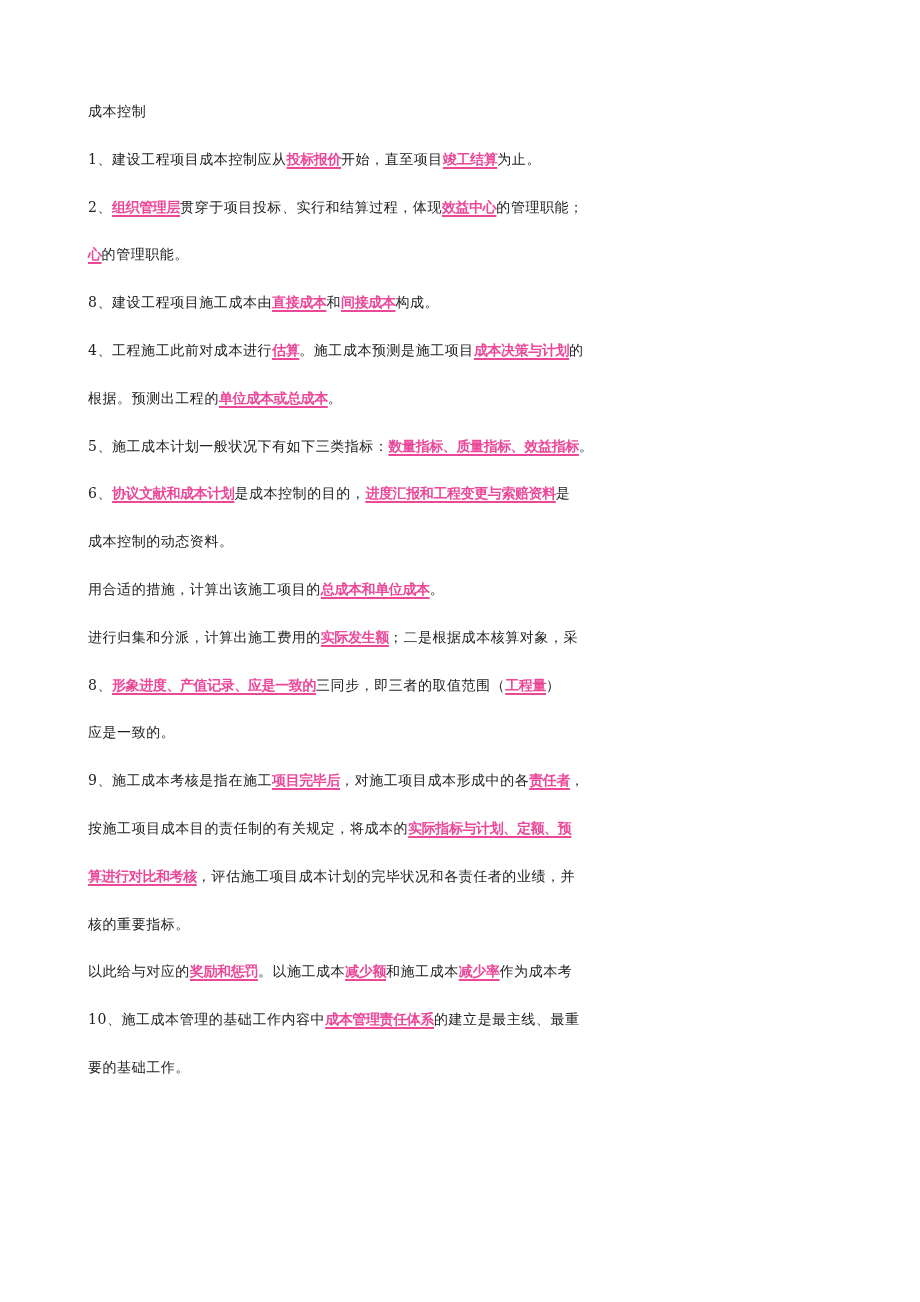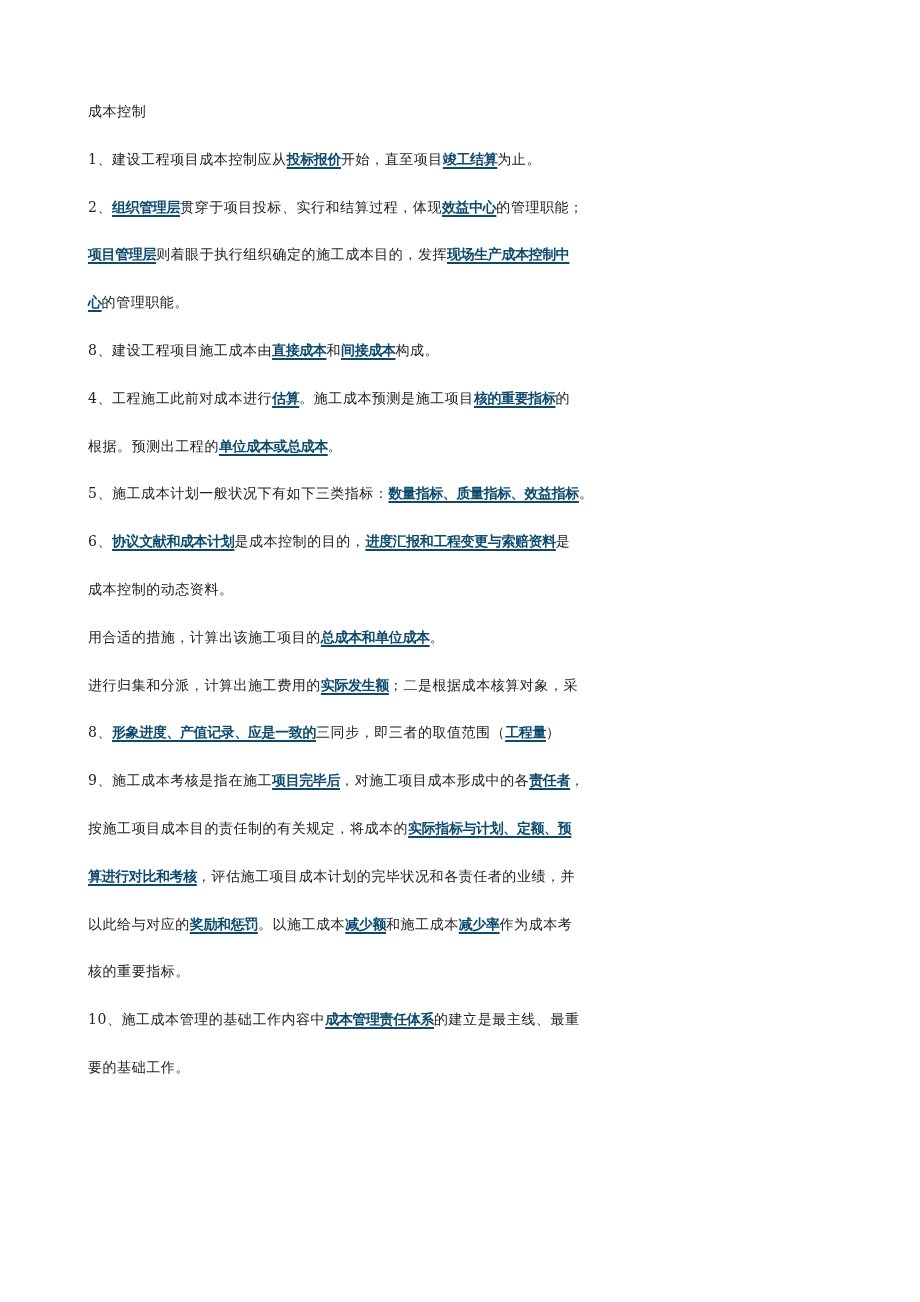--- a/index.html
+++ b/index.html
@@ -25,48 +25,48 @@
       letter-spacing: 0.55px;
     }
     .line {
       display: block;
       white-space: nowrap;
       height: 47.8px;
     }
     .hl {
       font-family: "DejaVu Sans", "Liberation Sans", sans-serif;
       font-weight: bold;
-      color: #0c4a6e;
+      color: #ec4899;
       text-decoration: underline;
       text-decoration-thickness: 1.5px;
       text-underline-offset: 3px;
       letter-spacing: -0.4px;
     }
     .tx { }
   </style>
 </head>
 <body>
 
 <div class="page">
   <span class="line">成本控制</span>
   <div id="lines-container">
       <span class="line"><span class="tx">1、建设工程项目成本控制应从</span><span class="hl">投标报价</span><span class="tx">开始，直至项目</span><span class="hl">竣工结算</span><span class="tx">为止。</span></span>
       <span class="line"><span class="tx">2、</span><span class="hl">组织管理层</span><span class="tx">贯穿于项目投标、实行和结算过程，体现</span><span class="hl">效益中心</span><span class="tx">的管理职能；</span></span>
-      <span class="line"><span class="hl">项目管理层</span><span class="tx">则着眼于执行组织确定的施工成本目的，发挥</span><span class="hl">现场生产成本控制中</span></span>
       <span class="line"><span class="hl">心</span><span class="tx">的管理职能。</span></span>
       <span class="line"><span class="tx">8、建设工程项目施工成本由</span><span class="hl">直接成本</span><span class="tx">和</span><span class="hl">间接成本</span><span class="tx">构成。</span></span>
-      <span class="line"><span class="tx">4、工程施工此前对成本进行</span><span class="hl">估算</span><span class="tx">。施工成本预测是施工项目</span><span class="hl">核的重要指标</span><span class="tx">的</span></span>
+      <span class="line"><span class="tx">4、工程施工此前对成本进行</span><span class="hl">估算</span><span class="tx">。施工成本预测是施工项目</span><span class="hl">成本决策与计划</span><span class="tx">的</span></span>
       <span class="line"><span class="tx">根据。预测出工程的</span><span class="hl">单位成本或总成本</span><span class="tx">。</span></span>
       <span class="line"><span class="tx">5、施工成本计划一般状况下有如下三类指标：</span><span class="hl">数量指标、质量指标、效益指标</span><span class="tx">。</span></span>
       <span class="line"><span class="tx">6、</span><span class="hl">协议文献和成本计划</span><span class="tx">是成本控制的目的，</span><span class="hl">进度汇报和工程变更与索赔资料</span><span class="tx">是</span></span>
       <span class="line"><span class="tx">成本控制的动态资料。</span></span>
       <span class="line"><span class="tx">用合适的措施，计算出该施工项目的</span><span class="hl">总成本和单位成本</span><span class="tx">。</span></span>
       <span class="line"><span class="tx">进行归集和分派，计算出施工费用的</span><span class="hl">实际发生额</span><span class="tx">；二是根据成本核算对象，采</span></span>
       <span class="line"><span class="tx">8、</span><span class="hl">形象进度、产值记录、应是一致的</span><span class="tx">三同步，即三者的取值范围（</span><span class="hl">工程量</span><span class="tx">）</span></span>
+      <span class="line"><span class="tx">应是一致的。</span></span>
       <span class="line"><span class="tx">9、施工成本考核是指在施工</span><span class="hl">项目完毕后</span><span class="tx">，对施工项目成本形成中的各</span><span class="hl">责任者</span><span class="tx">，</span></span>
       <span class="line"><span class="tx">按施工项目成本目的责任制的有关规定，将成本的</span><span class="hl">实际指标与计划、定额、预</span></span>
       <span class="line"><span class="hl">算进行对比和考核</span><span class="tx">，评估施工项目成本计划的完毕状况和各责任者的业绩，并</span></span>
+      <span class="line"><span class="tx">核的重要指标。</span></span>
       <span class="line"><span class="tx">以此给与对应的</span><span class="hl">奖励和惩罚</span><span class="tx">。以施工成本</span><span class="hl">减少额</span><span class="tx">和施工成本</span><span class="hl">减少率</span><span class="tx">作为成本考</span></span>
-      <span class="line"><span class="tx">核的重要指标。</span></span>
       <span class="line"><span class="tx">10、施工成本管理的基础工作内容中</span><span class="hl">成本管理责任体系</span><span class="tx">的建立是最主线、最重</span></span>
       <span class="line"><span class="tx">要的基础工作。</span></span>
     </div>
 </div>
 
 </body></html>

